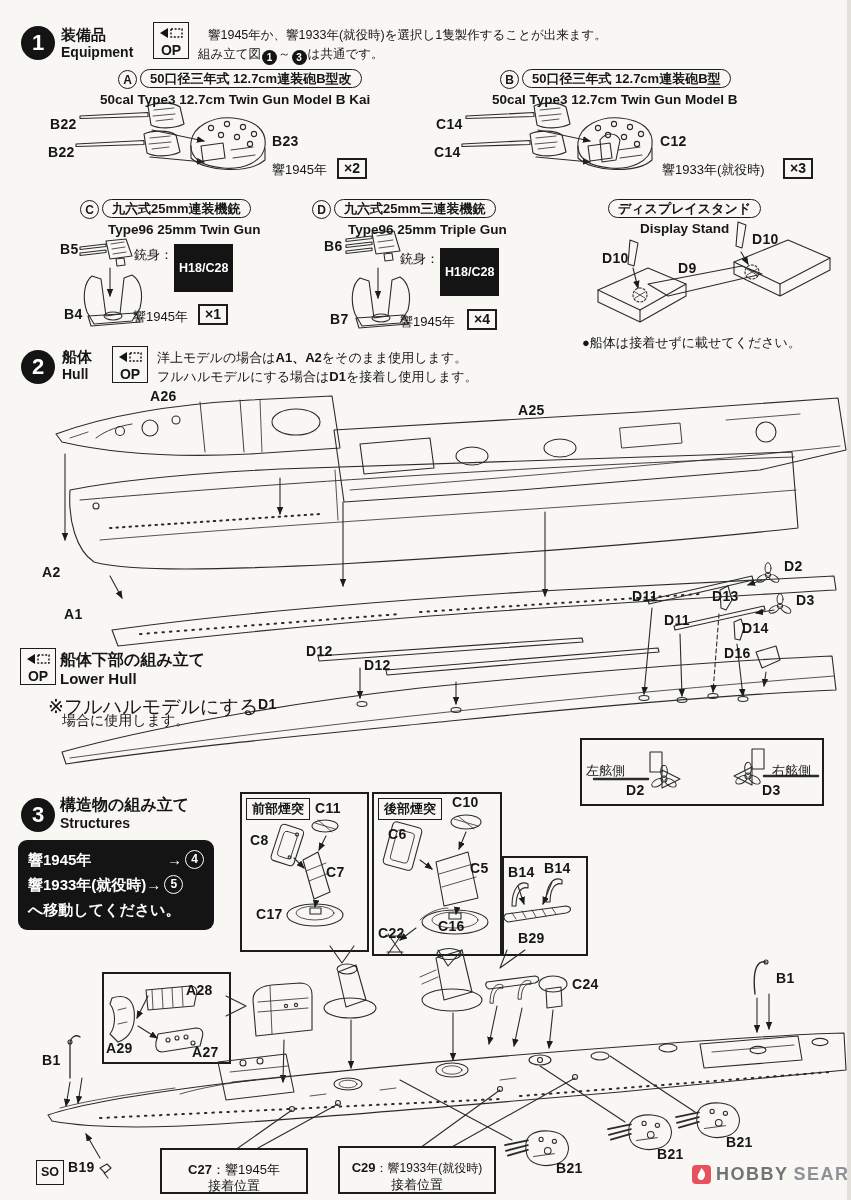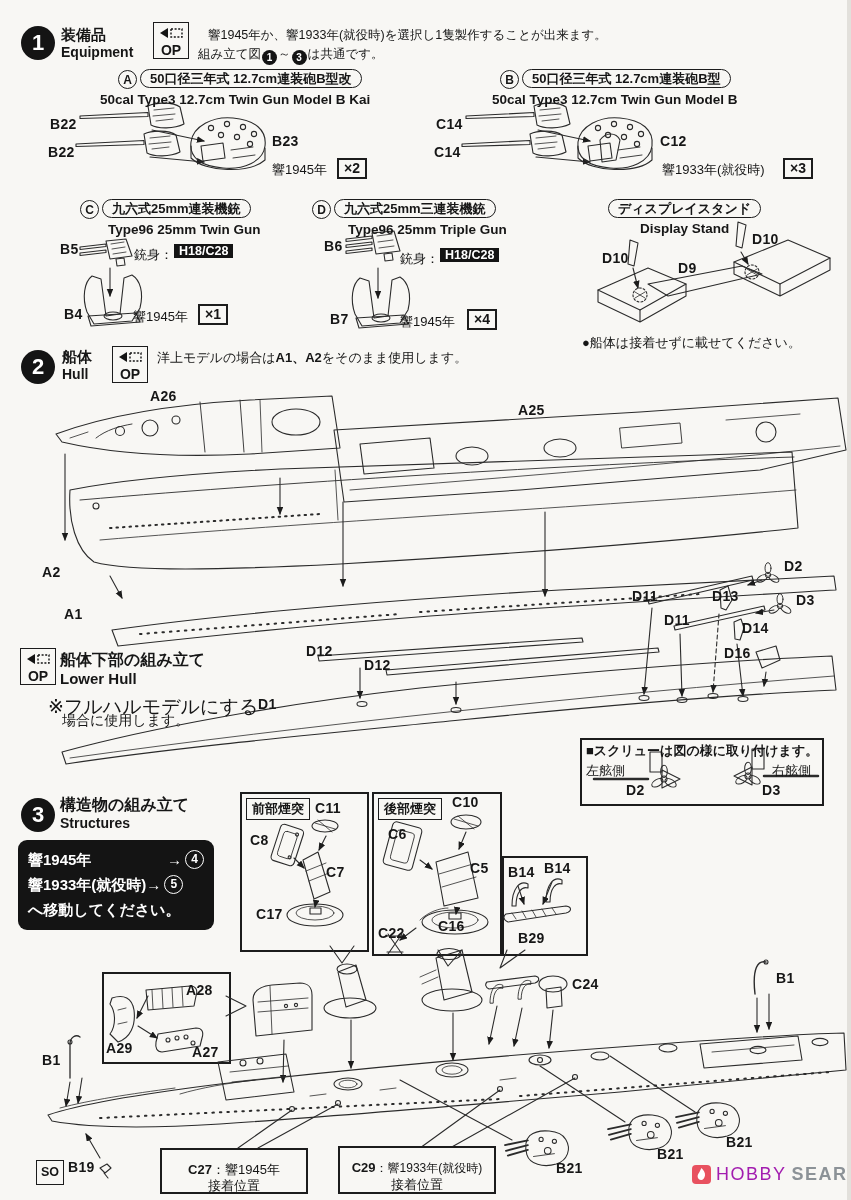--- a/index.html
+++ b/index.html
@@ -9,21 +9,21 @@
   .lbl{position:absolute;z-index:3;font-weight:bold;font-size:14px;letter-spacing:.3px;white-space:nowrap;}
   .jp13{position:absolute;z-index:3;font-size:12.5px;white-space:nowrap;}
   .en{position:absolute;z-index:3;font-weight:bold;font-size:13.5px;white-space:nowrap;}
   .pill{position:absolute;z-index:3;border:1.8px solid #1c1c1c;border-radius:11px;padding:0 9px;
         font-weight:bold;font-size:13px;line-height:17px;white-space:nowrap;background:#f8f7f4;}
   .badge{position:absolute;z-index:3;width:17px;height:17px;border:1.8px solid #1c1c1c;border-radius:50%;
          display:flex;align-items:center;justify-content:center;font-weight:bold;font-size:12px;background:#f8f7f4;}
   .qty{position:absolute;z-index:3;border:2px solid #1c1c1c;font-weight:bold;font-size:14px;
        padding:0 5px;line-height:17px;background:#f8f7f4;white-space:nowrap;}
   .tag{position:absolute;z-index:3;background:#141414;color:#fff;font-weight:bold;font-size:12.5px;
-       padding:0 5px;white-space:nowrap;}
+       padding:17px 5px;white-space:nowrap;}
   .stepnum{position:absolute;z-index:3;width:34px;height:34px;background:#141414;color:#fff;border-radius:50%;
            display:flex;align-items:center;justify-content:center;font-weight:bold;font-size:22px;}
   .steptitle-jp{position:absolute;z-index:3;font-weight:bold;font-size:15px;white-space:nowrap;}
   .steptitle-en{position:absolute;z-index:3;font-weight:bold;font-size:14px;white-space:nowrap;}
   .opbox{position:absolute;z-index:3;width:34px;border:1.8px solid #1c1c1c;background:#f8f7f4;text-align:center;padding:2px 0 0;}
   .opbox .oplabel{font-weight:bold;font-size:14px;line-height:15px;}
   .framebox{position:absolute;z-index:1;border:2px solid #1c1c1c;background:transparent;}
   .titlebox{position:absolute;z-index:3;border:1.8px solid #1c1c1c;padding:1px 5px;font-weight:bold;font-size:13px;
             background:#f8f7f4;white-space:nowrap;}
   .blackbox{position:absolute;z-index:3;width:176px;background:#141414;color:#fff;border-radius:9px;
@@ -34,21 +34,21 @@
            align-items:center;justify-content:center;font-size:12px;margin-left:3px;flex:none;}
   .bcircle{display:inline-flex;width:15px;height:15px;background:#141414;color:#fff;border-radius:50%;
            align-items:center;justify-content:center;font-size:10px;font-weight:bold;margin:0 1px;vertical-align:-3px;}
   .notebox{position:absolute;z-index:3;border:2px solid #1c1c1c;background:#f8f7f4;text-align:center;}
   .notebox .l1{font-size:13px;font-weight:bold;line-height:17px;margin-top:11px;}
   .notebox .l2{font-size:13px;line-height:16px;}
   .so{position:absolute;z-index:3;border:1.8px solid #1c1c1c;font-weight:bold;font-size:12.5px;
       padding:4px 4px;line-height:15px;background:#f8f7f4;}
   .logo{position:absolute;z-index:3;display:flex;align-items:center;gap:5px;}
   .logo .mark{width:19px;height:19px;border-radius:4px;background:#e8515f;display:flex;align-items:center;justify-content:center;}
-  .logo .hobby{color:#a21caf;font-weight:normal;font-size:18px;letter-spacing:1.5px;}
+  .logo .hobby{color:#737373;font-weight:bold;font-size:18px;letter-spacing:1.5px;}
   .logo .search{color:#8c9297;font-weight:bold;font-size:18px;letter-spacing:1.5px;}
   .edge{position:absolute;right:0;top:0;width:4px;height:100%;background:#e2e0db;z-index:4;}
 </style>
 </head>
 <body>
 
 <div class="sheet">
 
   <div class="framebox" style="left:240px;top:792px;width:125px;height:156px;"></div>
   <div class="framebox" style="left:372px;top:792px;width:126px;height:160px;"></div>
@@ -469,20 +469,23 @@
   <div class="opbox" style="left:112px;top:346px;">
     <svg width="26" height="12" viewBox="0 0 26 12">
       <path d="M10,1 L2,6 L10,11 Z" fill="#141414"></path>
       <rect x="13" y="2" width="11" height="8" fill="none" stroke="#141414" stroke-width="1.4" stroke-dasharray="2,1.6"></rect>
     </svg>
     <div class="oplabel">OP</div>
   </div>
   <div class="jp13" style="left:157px;top:349px;font-size:13px;">
     <span>洋上モデルの場合は</span><b>A1、A2</b><span>をそのまま使用します。</span>
   </div>
+  <div class="jp13" style="left:157px;top:368px;font-size:13px;">
+    <span>フルハルモデルにする場合は</span><b>D1</b><span>を接着し使用します。</span>
+  </div>
 
   <div class="lbl" style="left:150px;top:388px;">A26</div>
   <div class="lbl" style="left:518px;top:402px;">A25</div>
   <div class="lbl" style="left:42px;top:564px;">A2</div>
   <div class="lbl" style="left:64px;top:606px;">A1</div>
   <div class="lbl" style="left:784px;top:558px;">D2</div>
   <div class="lbl" style="left:632px;top:588px;">D11</div>
   <div class="lbl" style="left:712px;top:588px;">D13</div>
   <div class="lbl" style="left:796px;top:592px;">D3</div>
   <div class="lbl" style="left:664px;top:612px;">D11</div>
@@ -497,21 +500,20 @@
       <path d="M10,1 L2,6 L10,11 Z" fill="#141414"></path>
       <rect x="13" y="2" width="11" height="8" fill="none" stroke="#141414" stroke-width="1.4" stroke-dasharray="2,1.6"></rect>
     </svg>
     <div class="oplabel">OP</div>
   </div>
   <div class="steptitle-jp" style="left:60px;top:650px;font-size:16px;">船体下部の組み立て</div>
   <div class="steptitle-en" style="left:60px;top:670px;font-size:15px;">Lower Hull</div>
   <div class="jp13" style="left:48px;top:694px;font-size:19px;">※フルハルモデルにする</div>
   <div class="jp13" style="left:62px;top:712px;font-size:14px;">場合に使用します。</div>
 
-  <div class="jp13" style="left:586px;top:742px;font-size:13px;font-weight:bold;">■スクリューは図の様に取り付けます。</div>
   <div class="jp13" style="left:586px;top:762px;font-size:13px;">左舷側</div>
   <div class="jp13" style="left:772px;top:762px;font-size:13px;">右舷側</div>
   <div class="lbl" style="left:626px;top:782px;">D2</div>
   <div class="lbl" style="left:762px;top:782px;">D3</div>
 
   <div class="stepnum" style="left:21px;top:798px;">3</div>
   <div class="steptitle-jp" style="left:60px;top:795px;font-size:16px;">構造物の組み立て</div>
   <div class="steptitle-en" style="left:60px;top:815px;">Structures</div>
   <div class="blackbox" style="left:18px;top:840px;">
     <div class="row">

